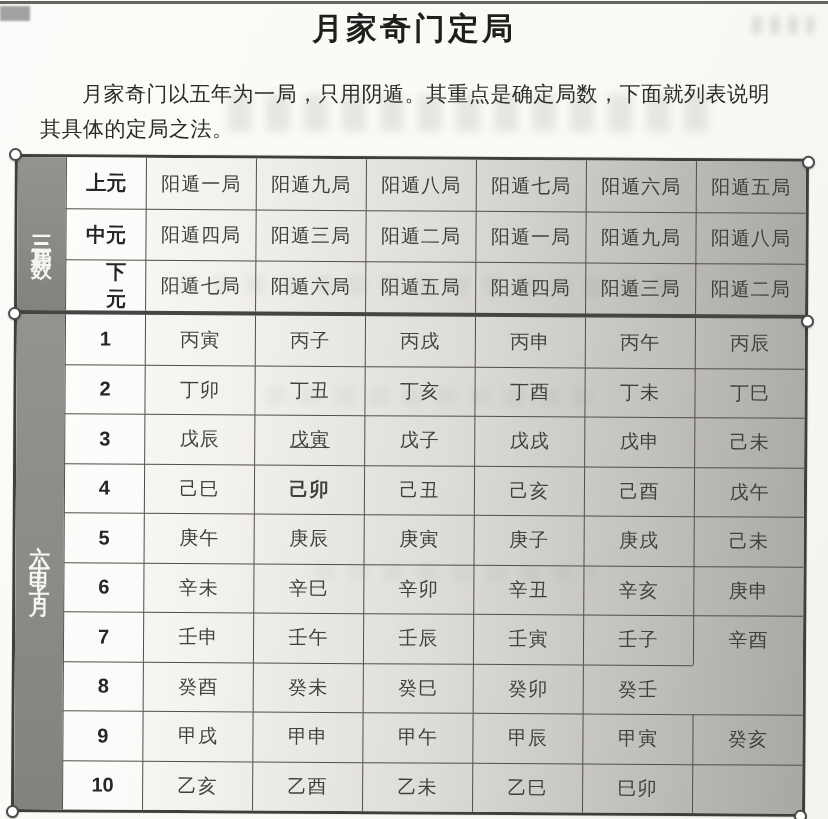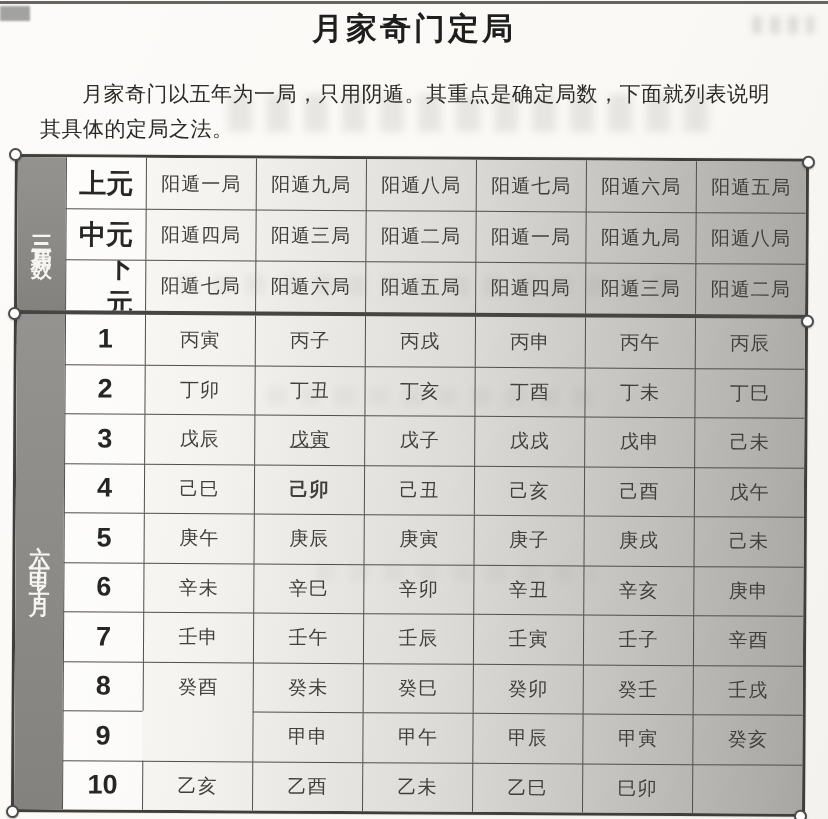--- a/index.html
+++ b/index.html
@@ -77,21 +77,21 @@
   .side-label.s2 { letter-spacing: 13px; }
   .cell {
     display: flex; align-items: center; justify-content: center;
     font-size: 19px; color: #403f3b;
     letter-spacing: 1px;
     overflow: hidden;
   }
   .cell.bl { border-left: 1.6px solid #514f4b; }
   .cell.bt { border-top: 1.6px solid #514f4b; }
   .label-cell {
-    font-weight: 700; color: #262624; font-size: 27px;
+    font-weight: 700; color: #262624; font-size: 20px;
     background: rgba(255,255,255,.5);
     letter-spacing: 0;
   }
   
   .handle {
     position: absolute; z-index: 9;
     width: 13px; height: 13px; border-radius: 50%;
     background: #ffffff;
     border: 2px solid #4b4b49;
     box-sizing: border-box;
@@ -200,22 +200,22 @@
       <div class="cell data-cell bl bt" style="grid-area: 7 / 5;">壬辰</div>
       <div class="cell data-cell bl bt" style="grid-area: 7 / 6;">壬寅</div>
       <div class="cell data-cell bl bt" style="grid-area: 7 / 7;">壬子</div>
       <div class="cell data-cell bl bt" style="grid-area: 7 / 8;">辛酉</div>
       <div class="cell label-cell bl bt" style="grid-area: 8 / 2;">8</div>
       <div class="cell data-cell bl bt" style="grid-area: 8 / 3;">癸酉</div>
       <div class="cell data-cell bl bt" style="grid-area: 8 / 4;">癸未</div>
       <div class="cell data-cell bl bt" style="grid-area: 8 / 5;">癸巳</div>
       <div class="cell data-cell bl bt" style="grid-area: 8 / 6;">癸卯</div>
       <div class="cell data-cell bl bt" style="grid-area: 8 / 7;">癸壬</div>
-      <div class="cell data-cell bl bt" style="grid-area: 8 / 8;">壬戌</div>
       <div class="cell label-cell bl bt" style="grid-area: 9 / 2;">9</div>
+      <div class="cell data-cell bl bt" style="grid-area: 9 / 3;">甲戌</div>
       <div class="cell data-cell bl bt" style="grid-area: 9 / 4;">甲申</div>
       <div class="cell data-cell bl bt" style="grid-area: 9 / 5;">甲午</div>
       <div class="cell data-cell bl bt" style="grid-area: 9 / 6;">甲辰</div>
       <div class="cell data-cell bl bt" style="grid-area: 9 / 7;">甲寅</div>
       <div class="cell data-cell bl bt" style="grid-area: 9 / 8;">癸亥</div>
       <div class="cell label-cell bl bt" style="grid-area: 10 / 2;">10</div>
       <div class="cell data-cell bl bt" style="grid-area: 10 / 3;">乙亥</div>
       <div class="cell data-cell bl bt" style="grid-area: 10 / 4;">乙酉</div>
       <div class="cell data-cell bl bt" style="grid-area: 10 / 5;">乙未</div>
       <div class="cell data-cell bl bt" style="grid-area: 10 / 6;">乙巳</div>

